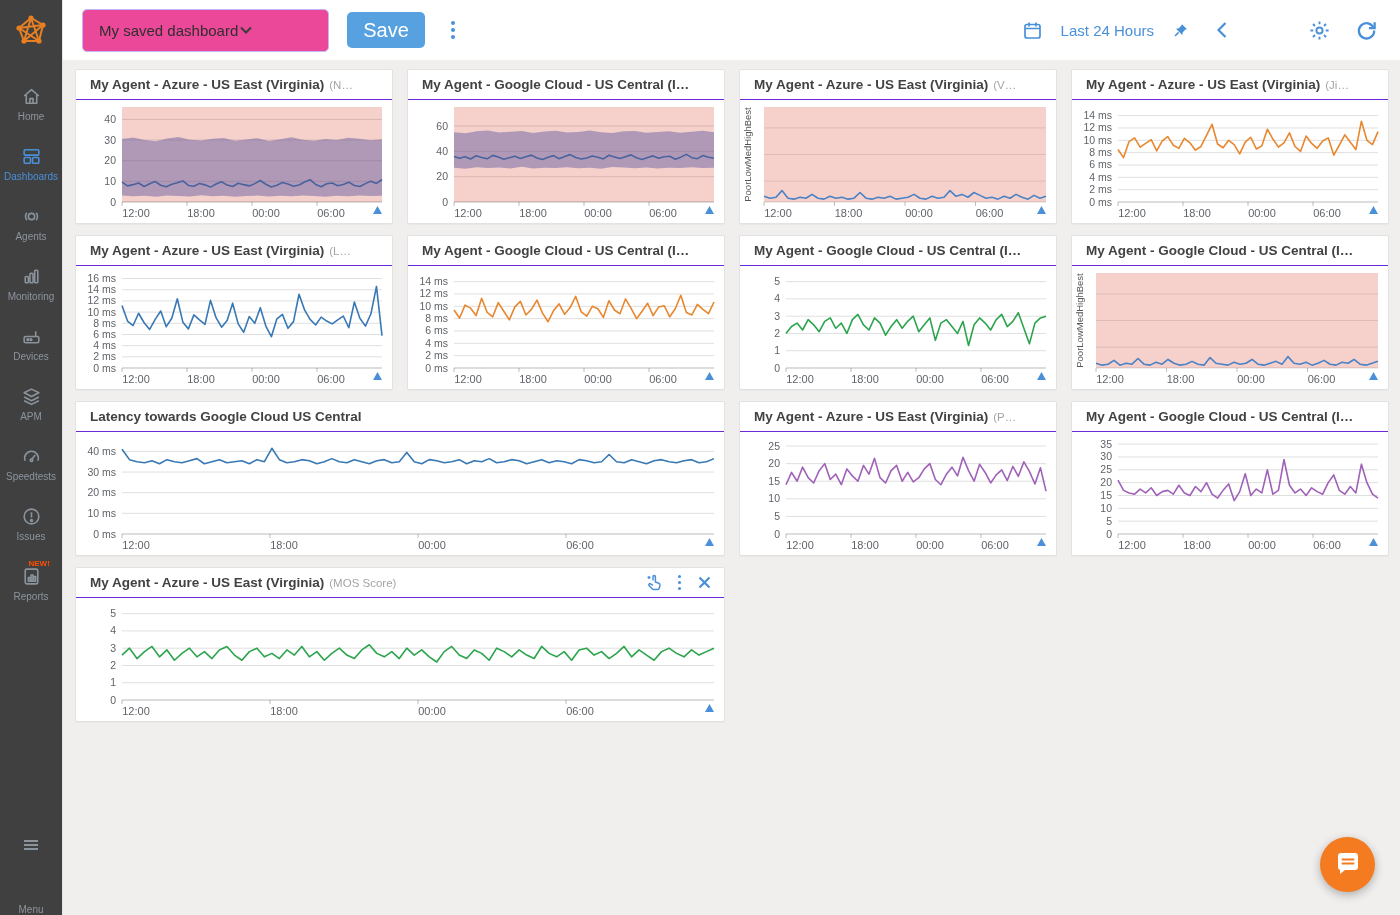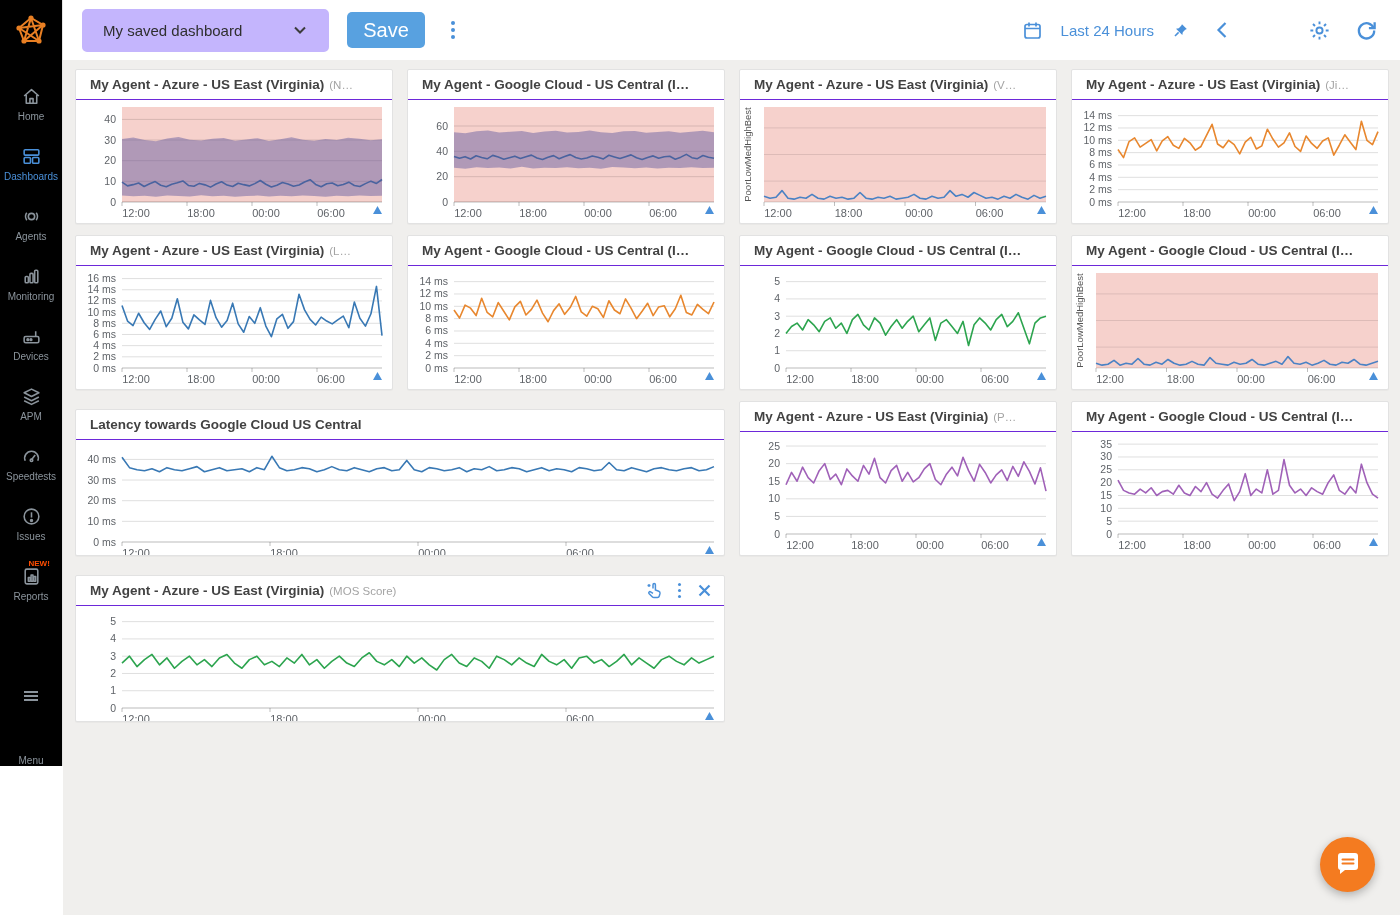--- a/index.html
+++ b/index.html
@@ -1,52 +1,52 @@
 <!DOCTYPE html>
 <html><head>
 <meta charset="utf-8">
 <style>
   * { margin:0; padding:0; box-sizing:border-box; }
   html,body { width:1400px; height:915px; overflow:hidden; font-family:"Liberation Sans", sans-serif; background:#fff; }
   body { display:flex; }
 
   
-  .sidebar { width:63px; height:766px; background:#000000; border-right:1px solid #e4e4e4; display:flex; flex-direction:column; align-items:center; flex-shrink:0; }
+  .sidebar { width:63px; height:915px; background:#404040; border-right:1px solid #e4e4e4; display:flex; flex-direction:column; align-items:center; flex-shrink:0; }
   .logo { width:63px; height:60px; display:flex; align-items:center; justify-content:center; }
   .nav { display:flex; flex-direction:column; align-items:center; width:100%; padding-top:14px; }
   .nav-item { width:100%; height:60px; display:flex; flex-direction:column; align-items:center; justify-content:center; cursor:pointer; }
   .nav-item .nav-label { font-size:10px; color:#8b949c; margin-top:3px; }
   .nav-item svg { stroke:#8b949c; }
   .nav-item.active .nav-label { color:#4a90d9; }
   .nav-item.active svg { stroke:#4a90d9; }
   .nav-item .icon-wrap { position:relative; height:22px; }
   .new-badge { position:absolute; top:-7px; left:8px; font-size:8px; font-weight:bold; color:#ff4d00; white-space:nowrap; }
   .spacer { flex:1; }
   .menu-item { margin-bottom:10px;gap:44px; }
 
   
   .main { flex:1; display:flex; flex-direction:column; height:915px; position:relative; }
   .topbar { height:60px; background:#fff; display:flex; align-items:center; padding:0 22px 0 19px; flex-shrink:0; }
-  .dash-select { width:247px; height:43px; border:5px solid #c4b5fd; border-radius:5px; background:#c4b5fd; display:flex; align-items:center; justify-content:space-between; padding:0 16px; cursor:pointer; }
+  .dash-select { width:247px; height:43px; border:1px solid #c4b5fd; border-radius:5px; background:#ec4899; display:flex; align-items:center; justify-content:flex-start; padding:0 16px; cursor:pointer; }
   .dash-select span { font-size:15px; color:#2f2f2f; }
   .save-btn { margin-left:18px; width:78px; height:36px; background:#58a1e0; color:#fff; border:none; border-radius:5px; font-size:20px; cursor:pointer; font-family:"Liberation Sans", sans-serif; }
   .kebab { margin-left:22px; display:flex; flex-direction:column; gap:3px; cursor:pointer; padding:4px; }
   .kebab i { width:4px; height:4px; border-radius:50%; background:#4a90d9; display:block; }
   .topbar-right { margin-left:auto; display:flex; align-items:center; gap:0; }
   .time-range { display:flex; align-items:center; gap:19px; cursor:pointer; }
   .time-range-label { color:#4a90d9; font-size:15px; }
   .tb-icon { cursor:pointer; display:flex; align-items:center; justify-content:center; }
   .chev-left { margin-left:26px; }
   .gear { margin-left:78px; }
   .refresh { margin-left:24px; }
 
   .content { flex:1; background:#f0efed; overflow:hidden; position:relative; }
   .charts-grid { display:grid; grid-template-columns:repeat(4, 1fr); grid-auto-rows:155px; gap:11px 14px; padding:9px 11px 0 12px; }
   .card { background:#fff; border:1px solid #e2e2e2; border-radius:2px; display:flex; flex-direction:column; overflow:hidden; box-shadow:0 1px 1px rgba(0,0,0,0.03); }
-  .card.span2 { grid-column:span 2;margin-top:8px; }
+  .card.span2 { grid-column:span 2; }
   .card-header { height:30px; flex-shrink:0; display:flex; align-items:center; padding:0 12px 0 14px; border-bottom:1px solid #6d28d9; }
   .card-title { font-size:13.5px; font-weight:bold; color:#424242; white-space:nowrap; overflow:hidden; }
   .card-suffix { font-size:11.5px; color:#a4a4a4; margin-left:5px; white-space:nowrap; }
   .card-actions { margin-left:auto; display:flex; align-items:center; gap:16px; }
   .card-actions .act { cursor:pointer; display:flex; align-items:center; }
   .kebab-sm { display:flex; flex-direction:column; gap:2.5px; }
   .kebab-sm i { width:3.5px; height:3.5px; border-radius:50%; background:#4a90d9; display:block; }
   .chart-body { flex:1; position:relative; }
   .chart-body svg { position:absolute; left:0; top:0; }
 

